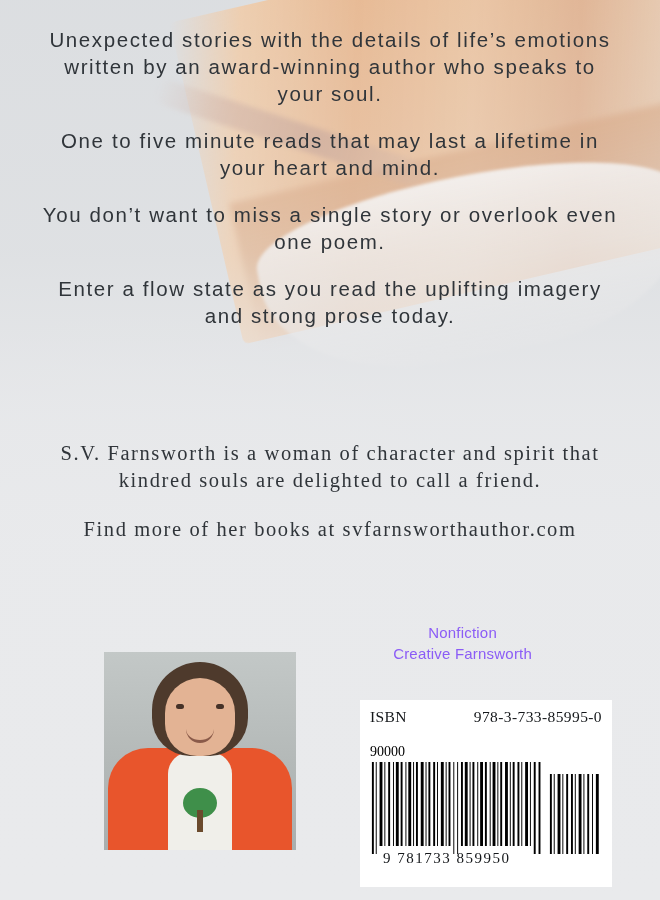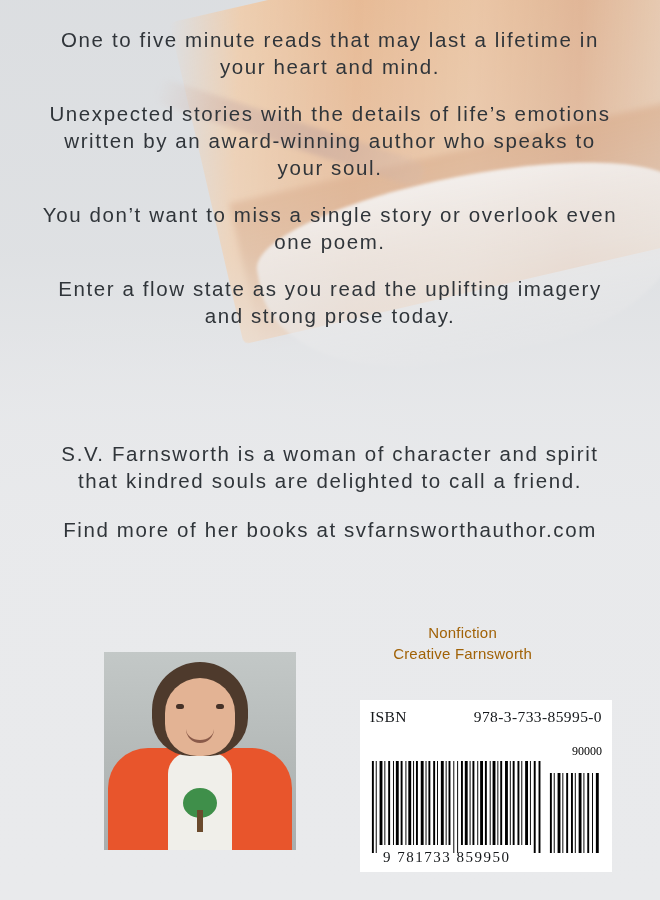--- a/index.html
+++ b/index.html
@@ -122,29 +122,29 @@
     position: absolute;
     left: 42px;
     right: 42px;
     top: 440px;
     text-align: center;
     color: #30353a;
     font-size: 20.5px;
     line-height: 1.32;
     letter-spacing: 1.6px;
   }
-  .author-block p { margin: 0 0 22px 0; }
+  .author-block p { margin: 0 0 22px 0; font-family: Liberation Serif, serif; }
   .author-block p:last-child { margin-bottom: 0; }
 
   .categories {
     position: absolute;
     right: 128px;
     top: 622px;
     text-align: center;
-    color: #a16207;
+    color: #8b5cf6;
     font-size: 15px;
     line-height: 1.42;
     letter-spacing: 0.2px;
   }
   .categories div { white-space: nowrap; }
 
   .author-photo {
     position: absolute;
     left: 104px;
     top: 652px;
@@ -222,38 +222,38 @@
     background: #3f8f4a;
     border-radius: 50%;
   }
 
   .isbn-block {
     position: absolute;
     right: 48px;
     top: 700px;
     width: 252px;
     background: #ffffff;
-    padding: 8px 10px 6px 10px;
+    padding: 8px 10px 20px 10px;
     box-sizing: border-box;
   }
   .isbn-top {
     display: flex;
     align-items: flex-start;
     justify-content: space-between;
     font-size: 15px;
     color: #14171a;
     letter-spacing: 0.4px;
     white-space: nowrap;
   }
   .isbn-text { font-family: "Liberation Serif", serif; font-size: 15.5px; }
   .isbn-addon {
     font-family: "Liberation Serif", serif;
-    font-size: 12px;
+    font-size: 14px;
     margin-top: 18px;
-    text-align: right;
+    text-align: left;
   }
   .barcode-row {
     display: flex;
     align-items: flex-end;
     gap: 6px;
     margin-top: 2px;
   }
   .barcode {
     height: 92px;
     flex: 1 1 auto;
@@ -281,22 +281,22 @@
   <div class="bg-base"></div>
   <div class="bg-wood"></div>
   <div class="bg-wood-shade"></div>
   <div class="bg-plate"></div>
   <div class="bg-stick"></div>
   <div class="bg-veil"></div>
 
   <div class="content">
 
     <div class="blurb">
+      <p>Unexpected stories with the details of life’s emotions written by an award-winning author who speaks to your soul.</p>
       <p>One to five minute reads that may last a lifetime in your heart and mind.</p>
-      <p>Unexpected stories with the details of life’s emotions written by an award-winning author who speaks to your soul.</p>
       <p>You don’t want to miss a single story or overlook even one poem.</p>
       <p>Enter a flow state as you read the uplifting imagery and strong prose today.</p>
     </div>
 
     <div class="author-block">
       <p>S.V. Farnsworth is a woman of character and spirit that kindred souls are delighted to call a friend.</p>
       <p>Find more of her books at svfarnsworthauthor.com</p>
     </div>
 
     <div class="categories">

